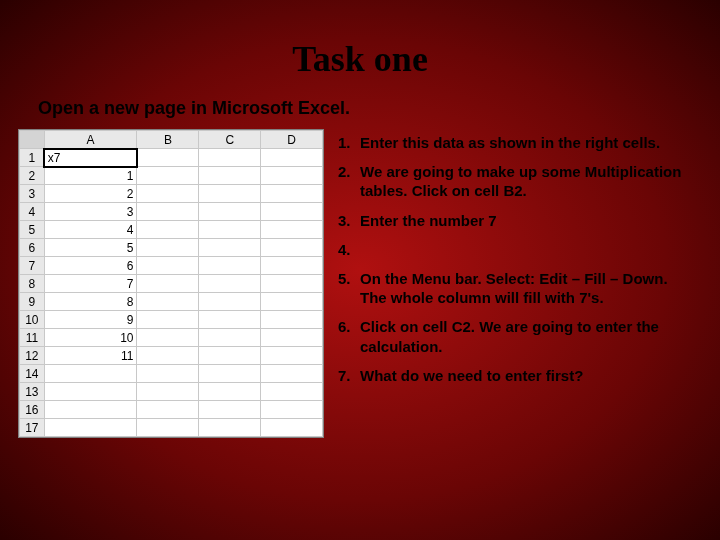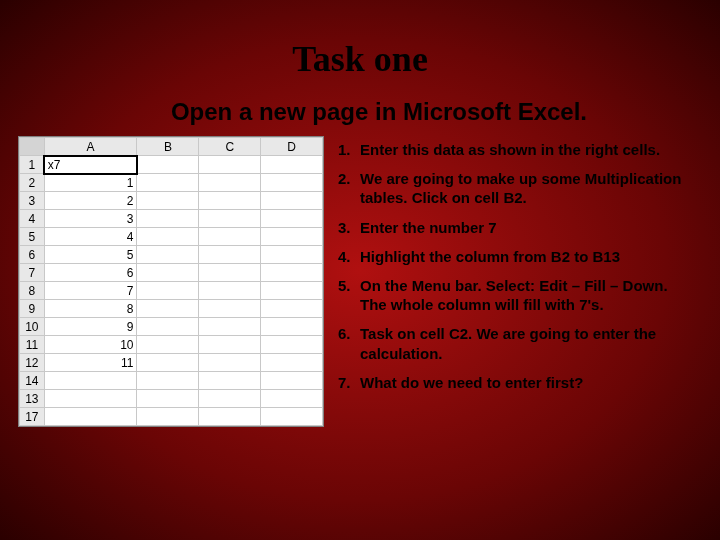--- a/index.html
+++ b/index.html
@@ -13,24 +13,23 @@
     position: relative;
   }
   .title {
     text-align: center;
     font-family: "Times New Roman", serif;
     font-weight: bold;
     font-size: 36px;
     padding-top: 38px;
   }
   .subtitle {
-    font-size: 24px;
+    font-size: 18px;
     font-weight: bold;
     padding: 18px 0 10px 38px;
-    text-align: center;
   }
   .content {
     display: flex;
     padding-left: 18px;
     gap: 8px;
   }
   .sheet {
     background: #fff;
     border: 1px solid #808080;
     font-family: Arial, sans-serif;
@@ -202,20 +201,27 @@
             <td class="colD"></td>
           </tr>
       <tr>
             <th class="rowhdr">13</th>
             <td class="colA"></td>
             <td class="colB"></td>
             <td class="colC"></td>
             <td class="colD"></td>
           </tr>
       <tr>
+            <th class="rowhdr">16</th>
+            <td class="colA"></td>
+            <td class="colB"></td>
+            <td class="colC"></td>
+            <td class="colD"></td>
+          </tr>
+      <tr>
             <th class="rowhdr">17</th>
             <td class="colA"></td>
             <td class="colB"></td>
             <td class="colC"></td>
             <td class="colD"></td>
           </tr>
     </tbody>
       </table>
   </div>
 
@@ -228,29 +234,28 @@
       <li>
           <span class="num">2.</span>
           <span>We are going to make up some Multiplication tables. Click on cell B2.</span>
         </li>
       <li>
           <span class="num">3.</span>
           <span>Enter the number 7</span>
         </li>
       <li>
           <span class="num">4.</span>
-          <span>Highlight the column from B2 to B13</span>
         </li>
       <li>
           <span class="num">5.</span>
           <span>On the Menu bar. Select: Edit – Fill – Down. The whole column will fill with 7's.</span>
         </li>
       <li>
           <span class="num">6.</span>
-          <span>Task on cell C2. We are going to enter the calculation.</span>
+          <span>Click on cell C2. We are going to enter the calculation.</span>
         </li>
     </ol>
     <div class="question">
       <span class="num">7.</span>
       <span>What do we need to enter first?</span>
     </div>
   </div>
 
 </div>
 

